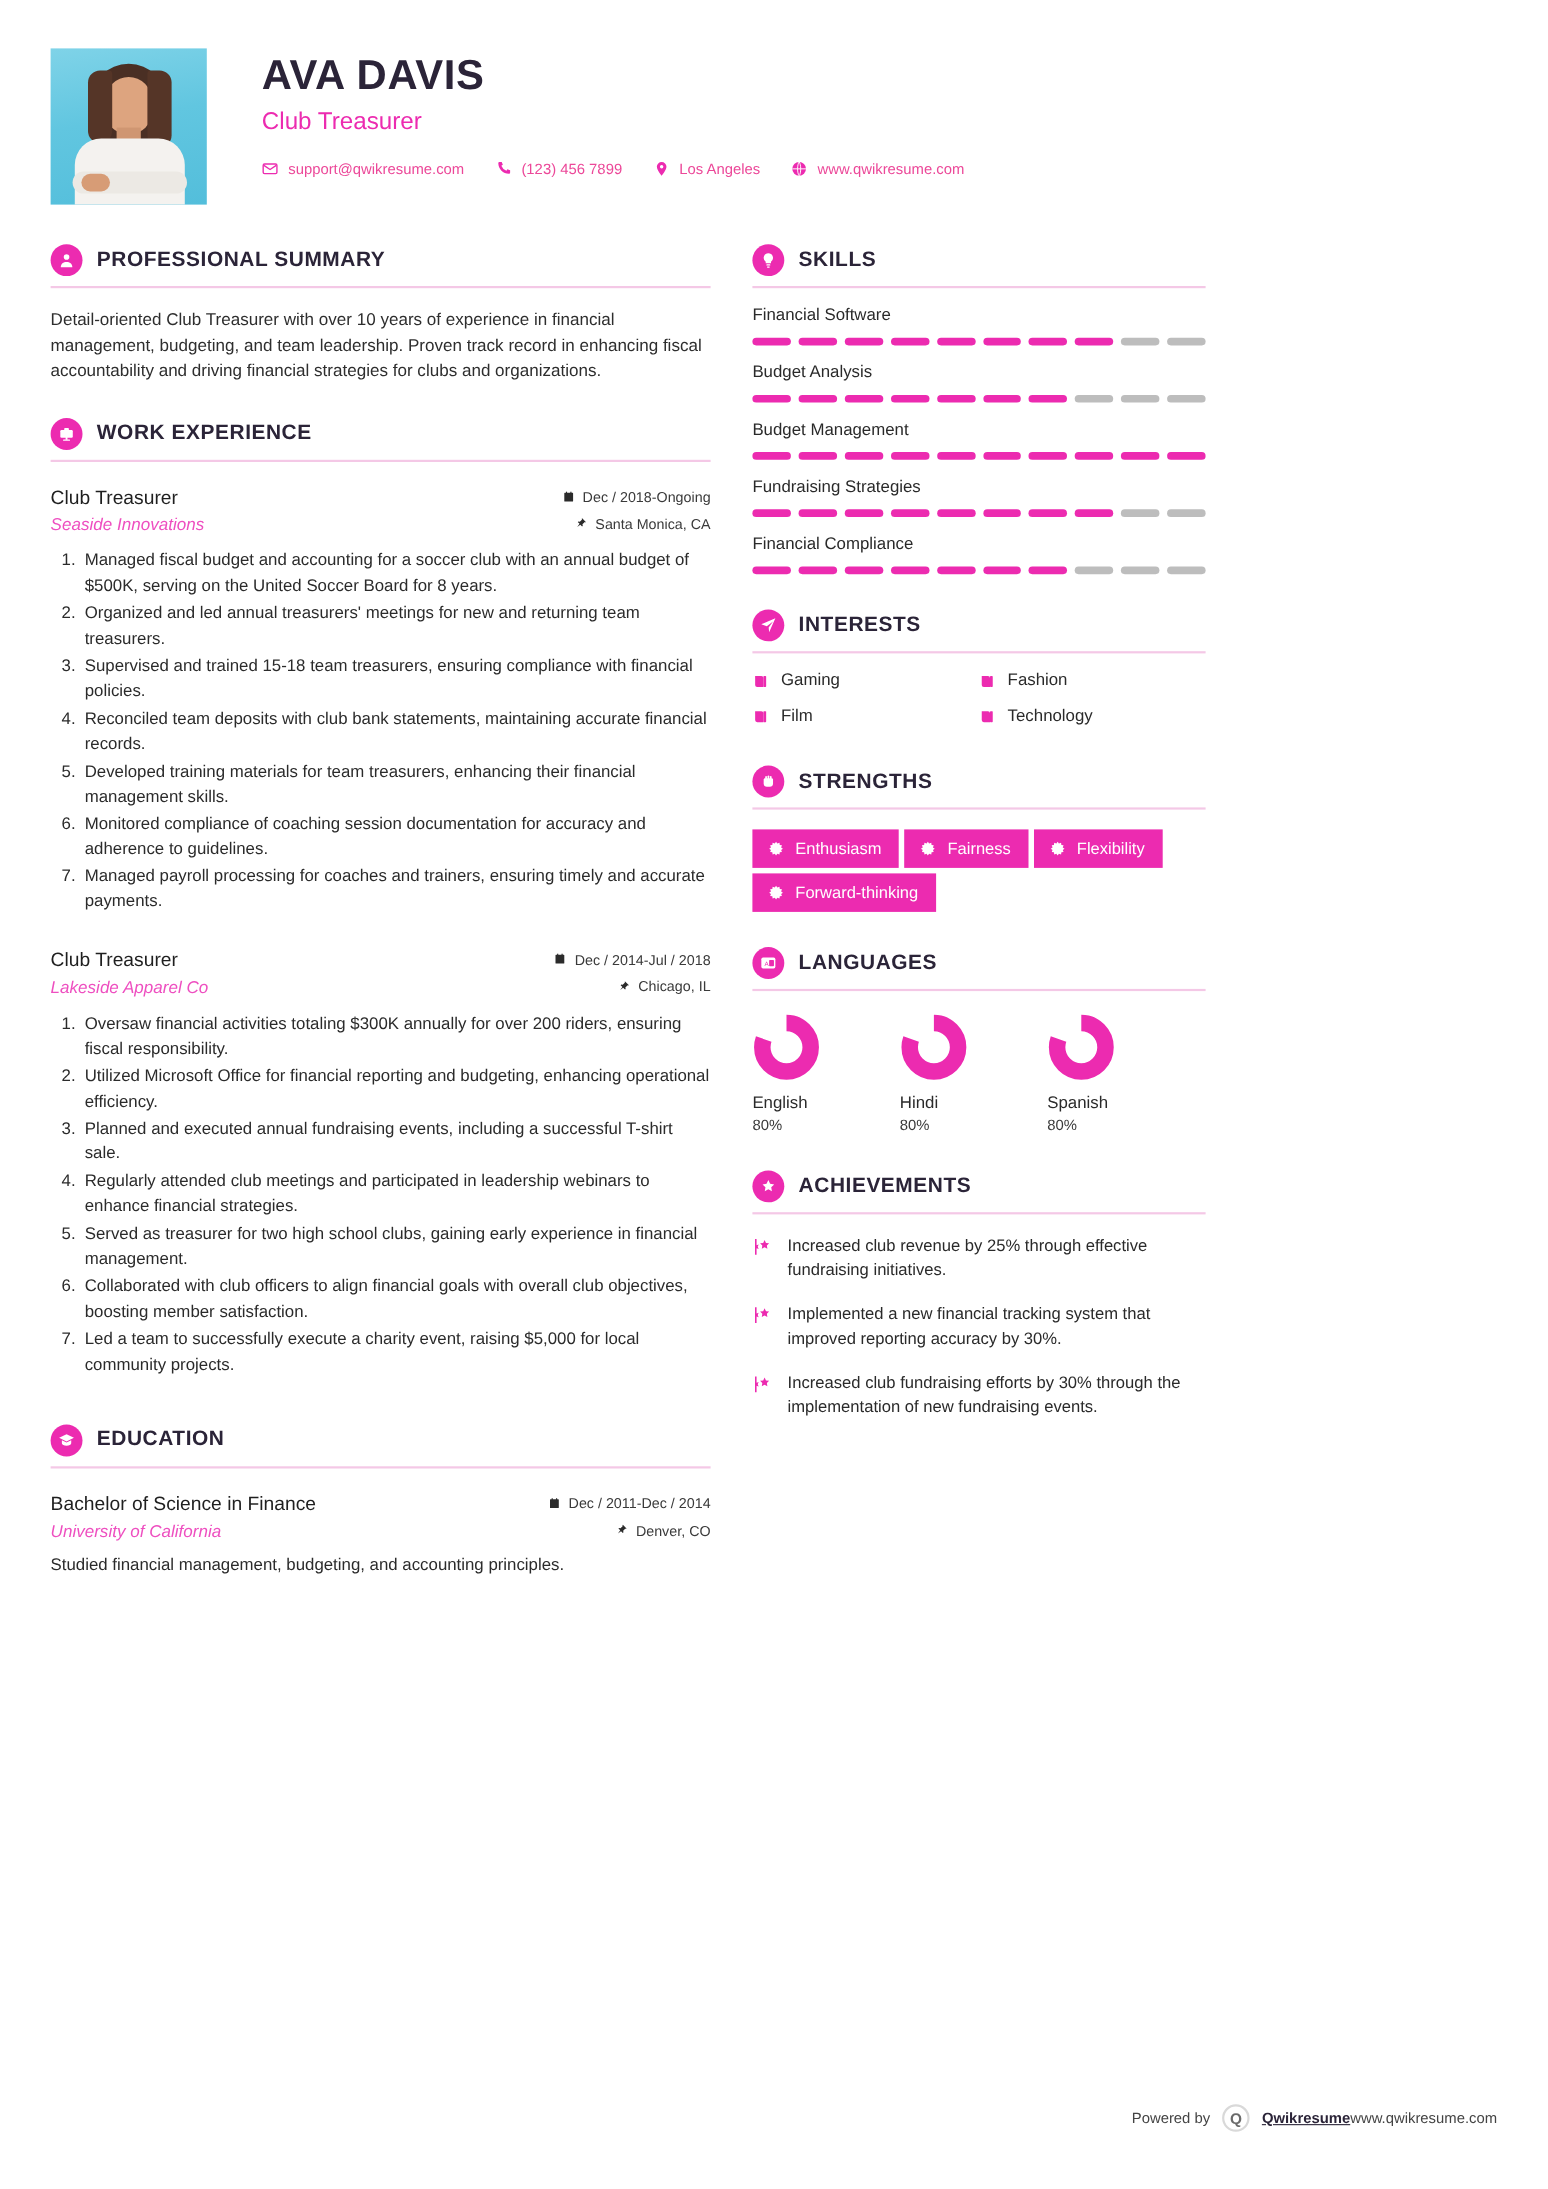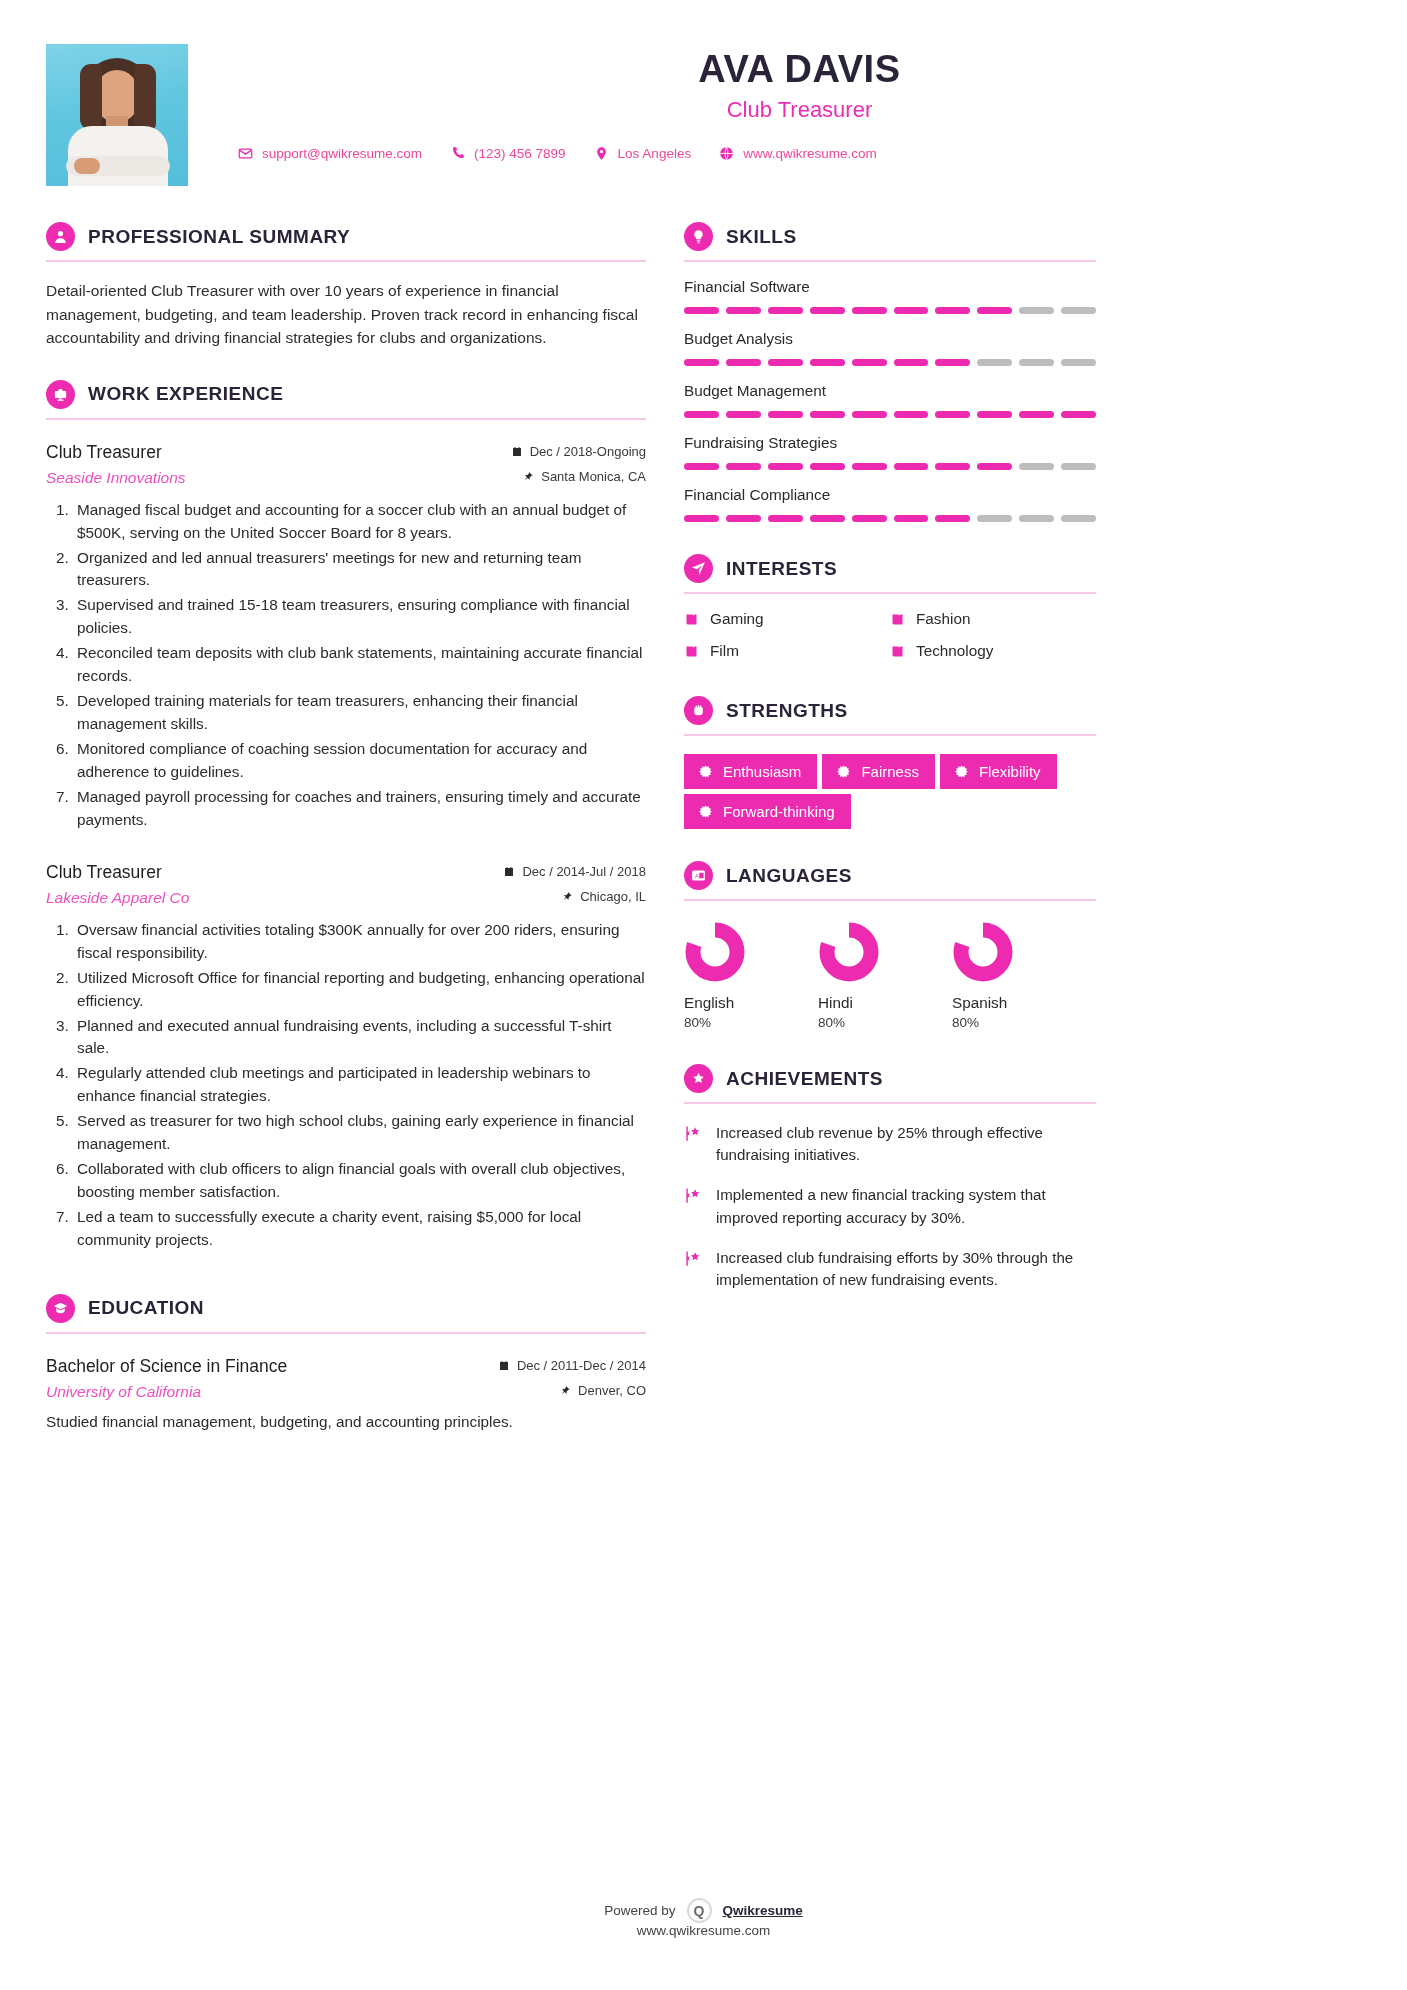--- a/index.html
+++ b/index.html
@@ -10,21 +10,21 @@
   }
   .page {
     position: relative;
     width: 1407px;
     height: 1990px;
     background: #fff;
     padding: 44px 46px 0 46px;
   }
 
   
-  .header { display: flex; align-items: flex-start; gap: 50px; text-align: center; }
+  .header { display: flex; align-items: flex-start; gap: 50px; }
   .photo {
     width: 142px; height: 142px;
     flex: 0 0 142px;
     background: linear-gradient(170deg,#7fd3e8 0%,#61c6e0 45%,#53bedb 100%);
     position: relative; overflow: hidden;
   }
   .photo .hair {
     position: absolute; left: 36px; top: 14px; width: 70px; height: 78px;
     background: #4a2f24; border-radius: 36px 36px 26px 26px;
   }
@@ -142,21 +142,21 @@
 
   
   .ach { display: flex; gap: 13px; margin-top: 18px; align-items: flex-start; }
   .ach svg { width: 19px; height: 19px; fill: #ec2bb0; flex: 0 0 19px; margin-top: 2px; }
   .ach span { font-size: 15.1px; line-height: 1.47; color: #2a2a2a; }
 
   
   .footer {
     position: absolute; left: 46px; right: 46px; bottom: 52px;
     display: flex; justify-content: flex-end; align-items: center;
-    font-size: 13.5px; color: #444; flex-direction: column;
+    font-size: 13.5px; color: #444;
   }
   .foot-left { display: flex; align-items: center; gap: 11px; }
   .qmark {
     width: 25px; height: 25px; border-radius: 50%;
     border: 2px solid #d9d9d9; color: #6b6b6b;
     display: flex; align-items: center; justify-content: center;
     font-size: 14px; font-weight: bold;
   }
   .qlink { color: #2b2438; text-decoration: underline; font-weight: 600; }
 </style>

